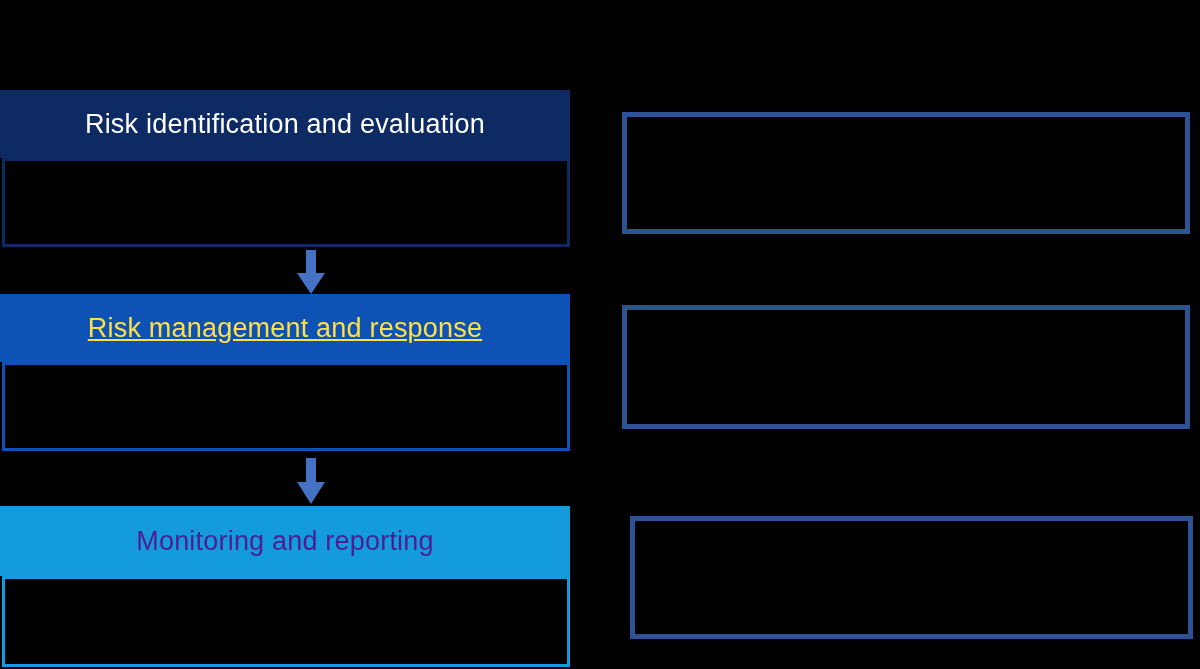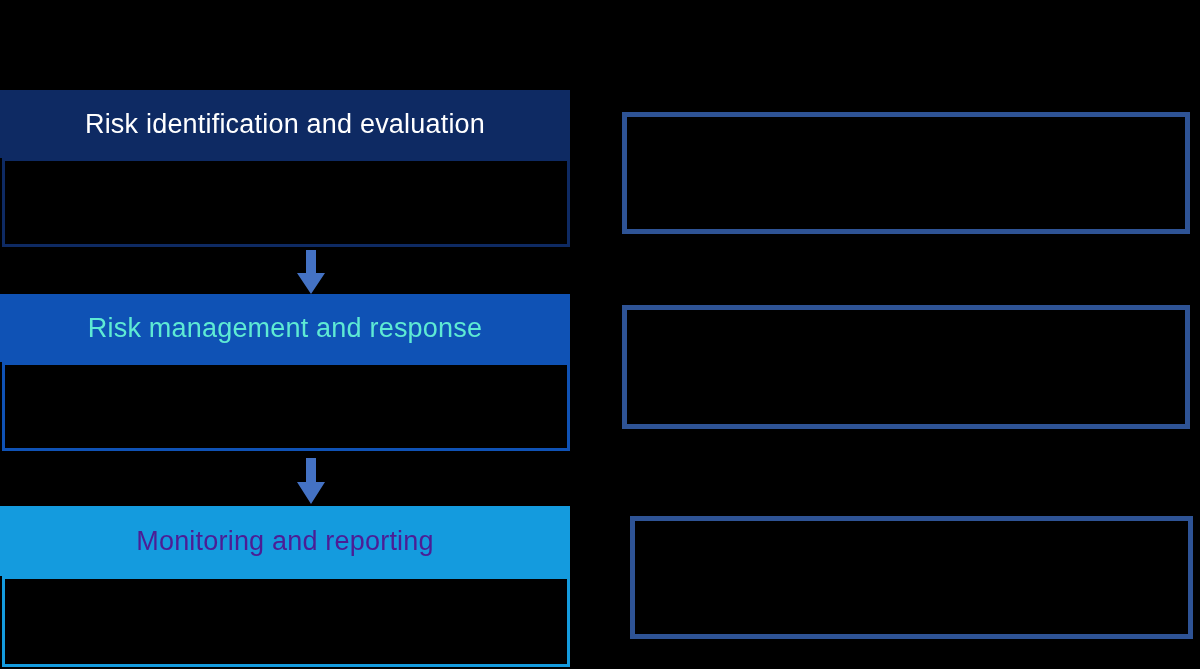--- a/index.html
+++ b/index.html
@@ -68,21 +68,21 @@
 
   <div class="stage-header hdr1" style="background-color: rgb(14, 42, 99); color: rgb(255, 255, 255);">Risk identification and evaluation</div>
   <div class="stage-body bod1" style="border-color: rgb(14, 42, 99);"></div>
 
   <div class="arrow arrow1">
     <svg viewBox="0 0 28 46" preserveAspectRatio="none" aria-hidden="true">
       <path d="M9 0 L19 0 L19 24 L28 24 L14 46 L0 24 L9 24 Z" style="fill: rgb(68, 114, 196);"></path>
     </svg>
   </div>
 
-  <div class="stage-header hdr2" style="background-color: rgb(15, 82, 181); color: #5eead4;">Risk management and response</div>
+  <div class="stage-header hdr2" style="background-color: rgb(15, 82, 181); color: #fde047; text-decoration: underline;">Risk management and response</div>
   <div class="stage-body bod2" style="border-color: rgb(15, 82, 181);"></div>
 
   <div class="arrow arrow2">
     <svg viewBox="0 0 28 46" preserveAspectRatio="none" aria-hidden="true">
       <path d="M9 0 L19 0 L19 24 L28 24 L14 46 L0 24 L9 24 Z" style="fill: rgb(68, 114, 196);"></path>
     </svg>
   </div>
 
   <div class="stage-header hdr3" style="background-color: rgb(20, 155, 222); color: #4c1d95;">Monitoring and reporting</div>
   <div class="stage-body bod3" style="border-color: rgb(20, 155, 222);"></div>

